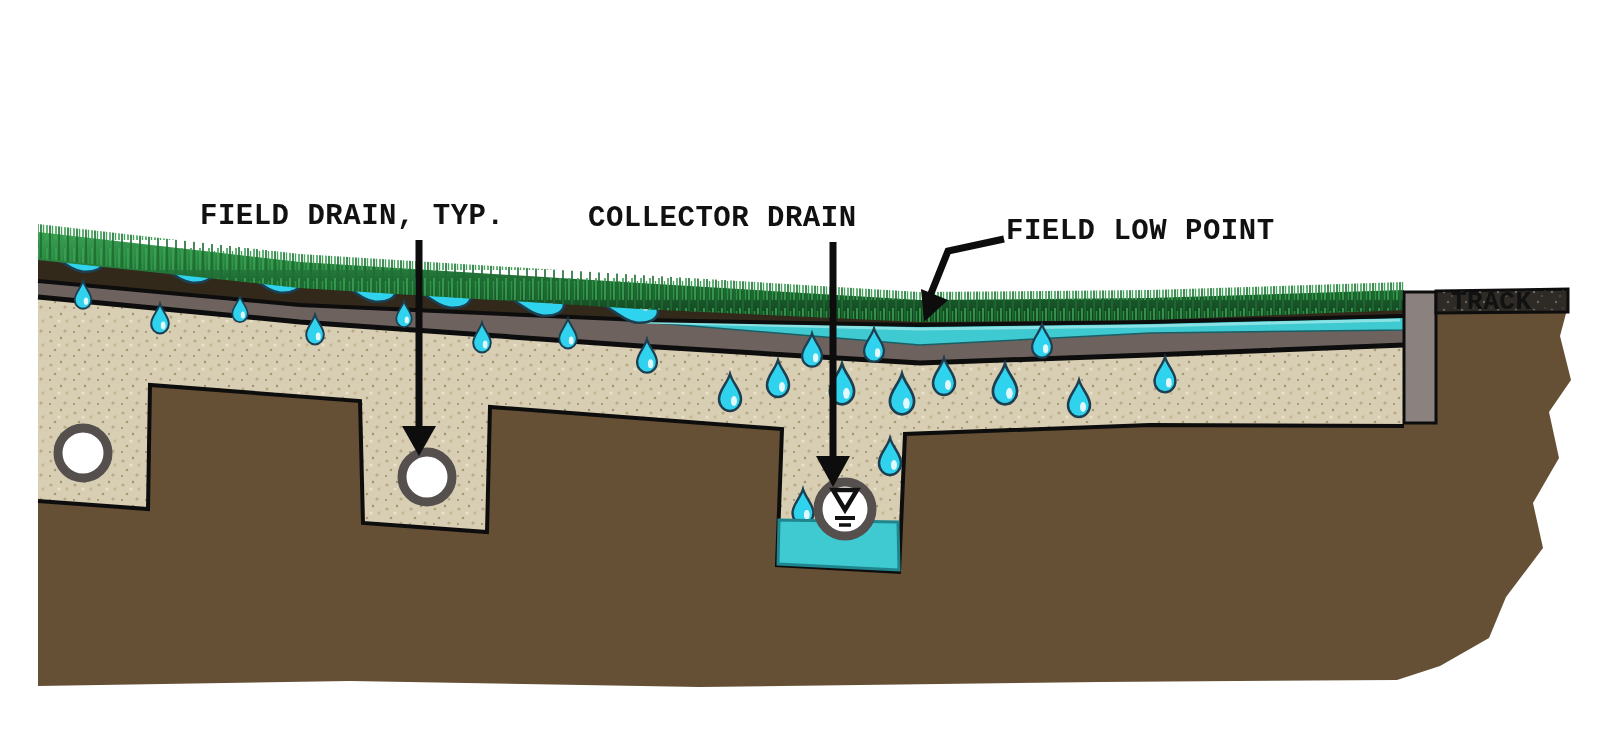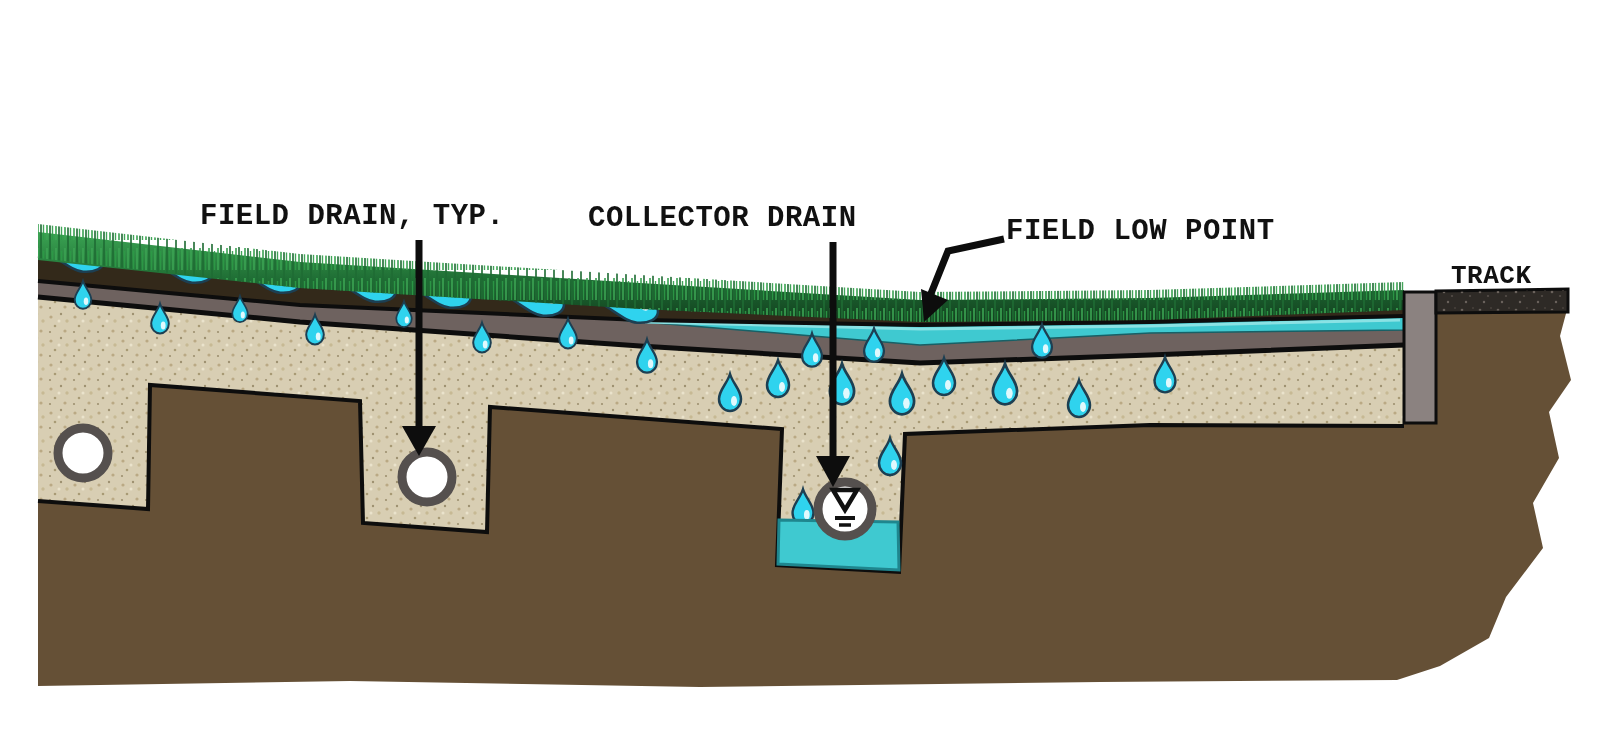--- a/index.html
+++ b/index.html
@@ -1,21 +1,21 @@
 <!DOCTYPE html>
 <html style="--bg: #ffffff; --label: #111111; --grassdark: #123f1e; --grassmid: #1e6b33; --grasslight: #3aa352; --rootzone: #33291a; --gravel: #6e625f; --sand: #d8ceb3; --soil: #655036; --water: #3fc9d0; --waterlight: #8ae2e4; --dropfill: #2fd3ee; --dropline: #1d3f52; --pipering: #55504e; --curb: #8b8280; --track: #2e2a26;"><head>
 <meta charset="utf-8">
 <style>
   html,body{margin:0;padding:0;background:#fff;}
   #stage{position:relative;width:1600px;height:734px;background:var(--bg,#fff);overflow:hidden;
          font-family:Liberation Mono, monospace;}
   svg{position:absolute;left:0;top:0;}
   .diagram-label{position:absolute;font-weight:bold;color:var(--label,#111);
                  font-size:29px;letter-spacing:.5px;white-space:nowrap;}
-  .diagram-label.small{font-size:26px;}
+  .diagram-label.small{font-size:26px;margin-top:26px;}
   .fill-soil{fill:var(--soil,#655036);}
   .fill-sand{fill:var(--sand,#d8ceb3);}
   .fill-gray{fill:var(--gravel,#6e625f);}
   .fill-dark{fill:var(--rootzone,#33291a);}
   .fill-water{fill:var(--water,#3fc9d0);}
   .fill-curb{fill:var(--curb,#8b8280);}
   .fill-track{fill:var(--track,#2e2a26);}
   .ink{stroke:#0d0d0d;fill:none;}
   .drop{fill:var(--dropfill,#2fd3ee);stroke:var(--dropline,#1d3f52);stroke-width:2.5;}
   .pipe{fill:#ffffff;stroke:var(--pipering,#55504e);}

